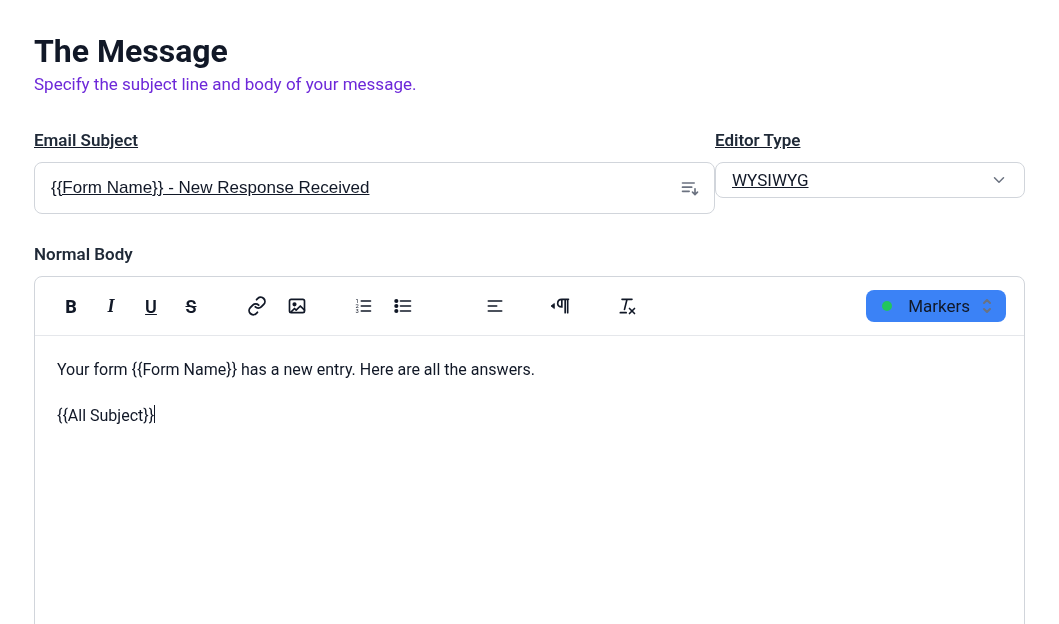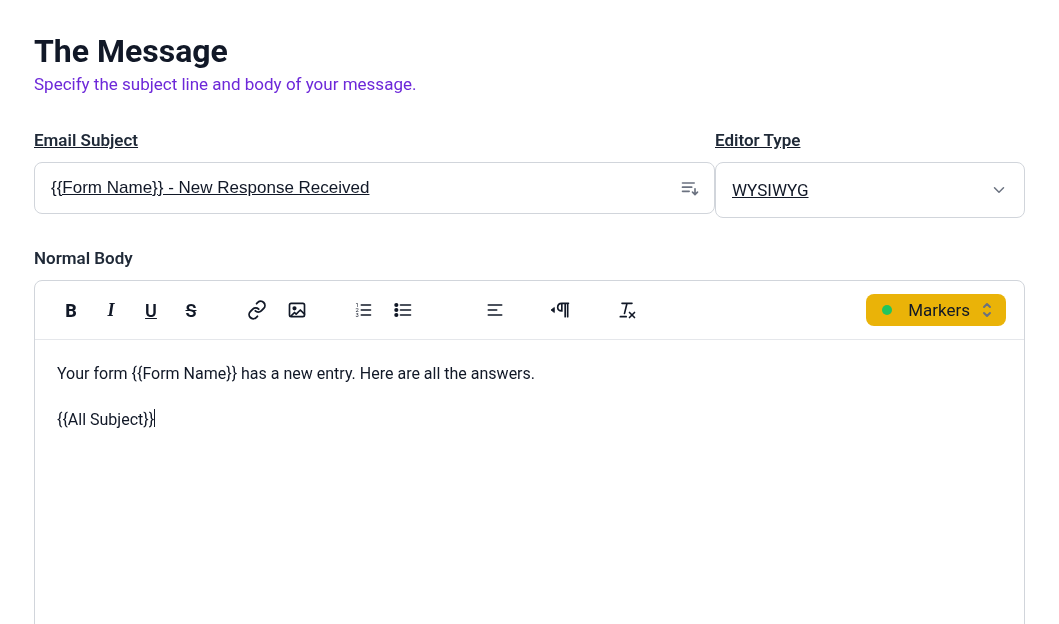--- a/index.html
+++ b/index.html
@@ -60,21 +60,21 @@
     display: flex;
     align-items: center;
     justify-content: center;
     cursor: pointer;
     color: #6b7280;
   }
   .select-like {
     border: 1px solid #d1d5db;
     border-radius: 8px;
     background: #ffffff;
-    height: 56px;
+    height: 36px;
     display: flex;
     align-items: center;
     justify-content: space-between;
     padding: 0 16px;
     font-size: 17px;
     color: #111827;
     cursor: pointer;
   }
   .editor-box {
     border: 1px solid #d1d5db;
@@ -108,21 +108,21 @@
     cursor: pointer;
     font-size: 17px;
     color: #111827;
     height: 38px;
   }
   .spacer { flex: 1; }
   .markers-pill {
     display: flex;
     align-items: center;
     gap: 10px;
-    background: #eab308;
+    background: #3b82f6;
     border-radius: 8px;
     padding: 6px 12px 6px 10px;
     cursor: pointer;
     font-size: 17px;
     color: #111827;
   }
   .dot-green {
     width: 10px;
     height: 10px;
     border-radius: 50%;

